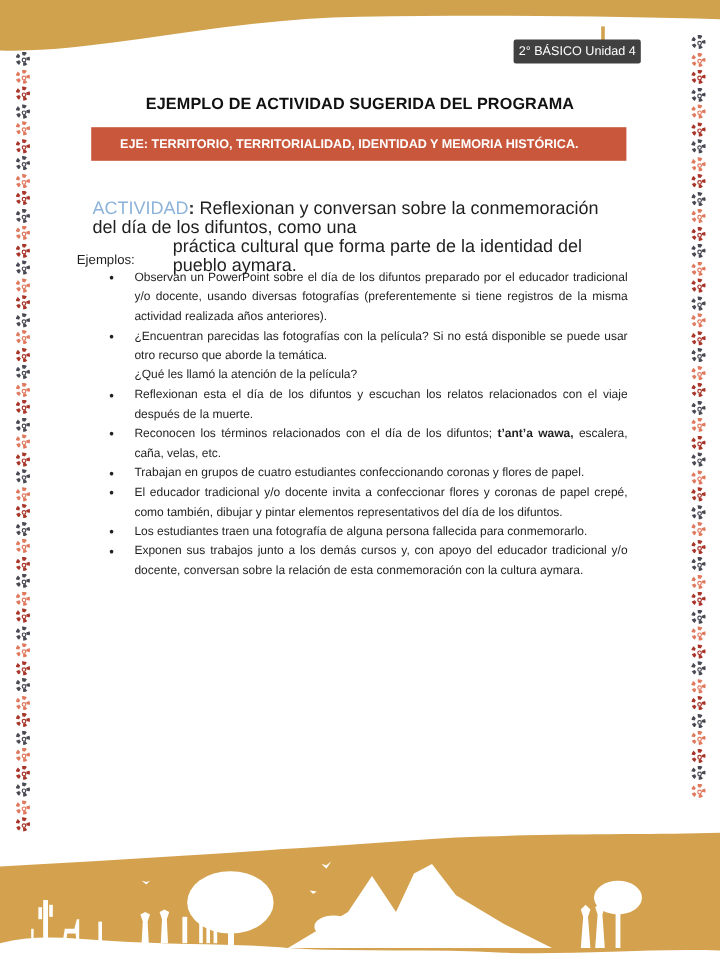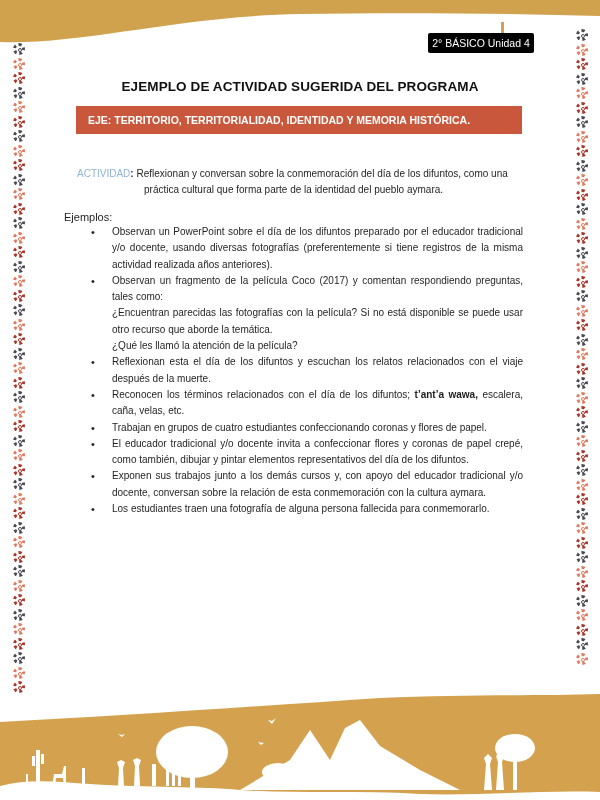--- a/index.html
+++ b/index.html
@@ -7,21 +7,21 @@
       width: 600px; height: 800px; position: relative; overflow: hidden;
       background: #ffffff;
       font-family: "Liberation Sans", "DejaVu Sans", sans-serif;
       color: #1f1f1f;
     }
     .top-band {
       position: absolute; left: 0; top: 0; width: 600px; height: 50px;
     }
     .unit-badge {
       position: absolute; left: 428px; top: 33px; width: 106px; height: 20px;
-      background: #000000; color: #fff; font-size: 10.5px;
+      background: #404040; color: #fff; font-size: 10.5px;
       display: flex; align-items: center; justify-content: center;
       border-radius: 2px;
     }
     .unit-badge-stem {
       position: absolute; left: 501px; top: 22px; width: 3px; height: 12px;
       background: #d0a24e;
     }
     .border-col {
       position: absolute; top: 42px; width: 20px;
       display: flex; flex-direction: column; align-items: center;
@@ -41,25 +41,25 @@
     .ring.c1 { border-color: #e07a5f; color: #e07a5f; }
     .ring.c2 { border-color: #a8362a; color: #a8362a; }
 
     .doc-title {
       position: absolute; left: 0; width: 600px; top: 79px; text-align: center;
       font-size: 13.5px; font-weight: bold; letter-spacing: 0.1px; color: #111;
     }
     .axis-banner {
       position: absolute; left: 76px; top: 106px; width: 446px; height: 28px;
       background: #c9573c; color: #fff; font-size: 10.5px; font-weight: bold;
-      display: flex; align-items: center; padding-left: 12px; box-sizing: border-box;
+      display: flex; align-items: center; padding-left: 24px; box-sizing: border-box;
     }
     .activity {
       position: absolute; left: 77px; top: 166px; width: 446px;
-      font-size: 10px; line-height: 16px;
+      font-size: 15px; line-height: 16px;
     }
     .activity .label { color: #8db3d9; }
     .activity .colon { font-weight: bold; color: #333; }
     .activity .line2 { padding-left: 67px; }
     .examples-label {
       position: absolute; left: 64px; top: 211px; font-size: 11px;
     }
     .examples {
       position: absolute; left: 77px; top: 224px; width: 446px;
       margin: 0; padding: 0; list-style: none; font-size: 10px; line-height: 16.3px;
@@ -187,30 +187,29 @@
 <div class="activity">
   <div><span class="label">ACTIVIDAD</span><span class="colon">:</span><span> Reflexionan y conversan sobre la conmemoración del día de los difuntos, como una</span></div>
   <div class="line2">práctica cultural que forma parte de la identidad del pueblo aymara.</div>
 </div>
 
 <div class="examples-label">Ejemplos:</div>
 
 <ul class="examples">
   <li><span>Observan un PowerPoint sobre el día de los difuntos preparado por el educador tradicional y/o docente, usando diversas fotografías (preferentemente si tiene registros de la misma actividad realizada años anteriores).</span></li>
   <li>
-    <span class="sub">Observan un fragmento de la película Coco (2017) y comentan respondiendo preguntas, tales como:</span>
     <span class="sub">¿Encuentran parecidas las fotografías con la película? Si no está disponible se puede usar otro recurso que aborde la temática.</span>
     <span class="sub">¿Qué les llamó la atención de la película?</span>
   </li>
   <li><span>Reflexionan esta el día de los difuntos y escuchan los relatos relacionados con el viaje después de la muerte.</span></li>
   <li><span>Reconocen los términos relacionados con el día de los difuntos; </span><span class="bold">t’ant’a wawa,</span><span> escalera, caña, velas, etc.</span></li>
   <li><span>Trabajan en grupos de cuatro estudiantes confeccionando coronas y flores de papel.</span></li>
   <li><span>El educador tradicional y/o docente invita a confeccionar flores y coronas de papel crepé, como también, dibujar y pintar elementos representativos del día de los difuntos.</span></li>
+  <li><span>Los estudiantes traen una fotografía de alguna persona fallecida para conmemorarlo.</span></li>
   <li><span>Exponen sus trabajos junto a los demás cursos y, con apoyo del educador tradicional y/o docente, conversan sobre la relación de esta conmemoración con la cultura aymara.</span></li>
-  <li><span>Los estudiantes traen una fotografía de alguna persona fallecida para conmemorarlo.</span></li>
 </ul>
 
 <svg class="footer-art" viewBox="0 0 600 110" preserveAspectRatio="none">
   <path d="M0 32 C120 26 260 16 380 8 C470 4 540 6 600 4 V110 H0 Z" fill="#d4a24f"></path>
   <g fill="#ffffff">
 
     <path d="M0 110 V96 C30 88 60 92 90 94 C150 98 200 96 240 100 C300 104 360 100 420 104 C480 106 540 100 600 102 V110 Z"></path>
 
     <rect x="36" y="60" width="4" height="36"></rect>
       <rect x="32" y="66" width="3" height="10"></rect>

